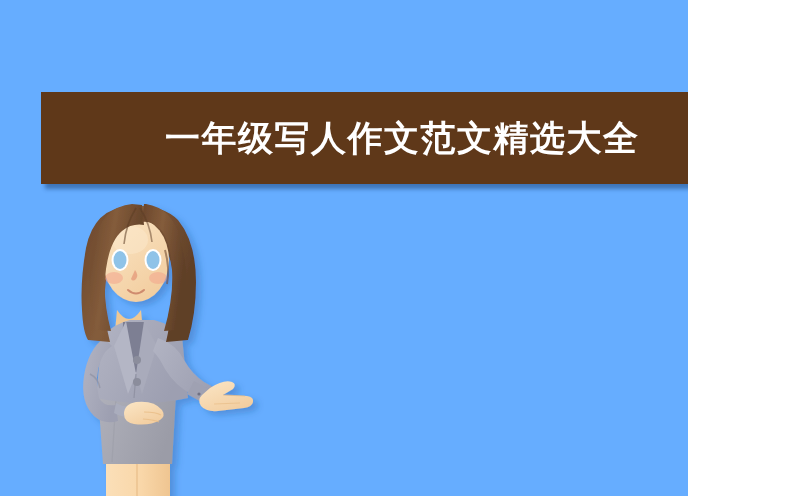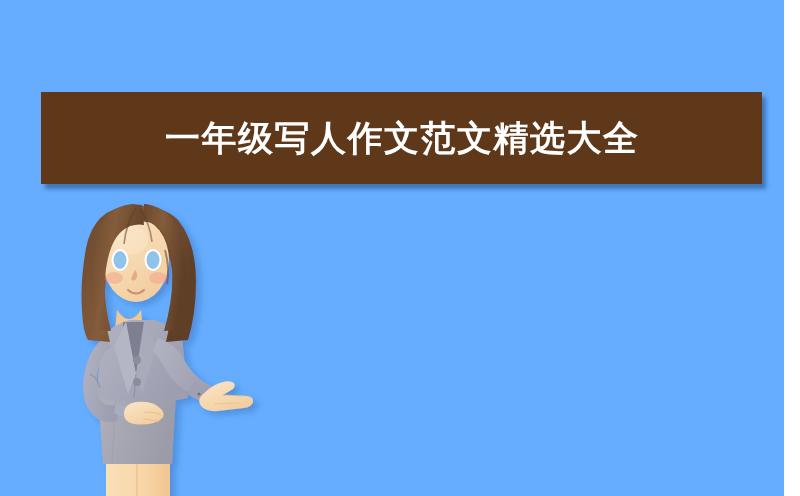--- a/index.html
+++ b/index.html
@@ -9,21 +9,21 @@
   }
   body {
     width: 800px;
     height: 496px;
     overflow: hidden;
     font-family: "Liberation Sans", "DejaVu Sans", sans-serif;
   }
 
   #banner-stage {
     position: relative;
-    width: 784px;
+    width: 688px;
     height: 496px;
     background: #66adff;
     overflow: hidden;
   }
 
   
   .title-banner {
     position: absolute;
     left: 41px;
     top: 92px;

